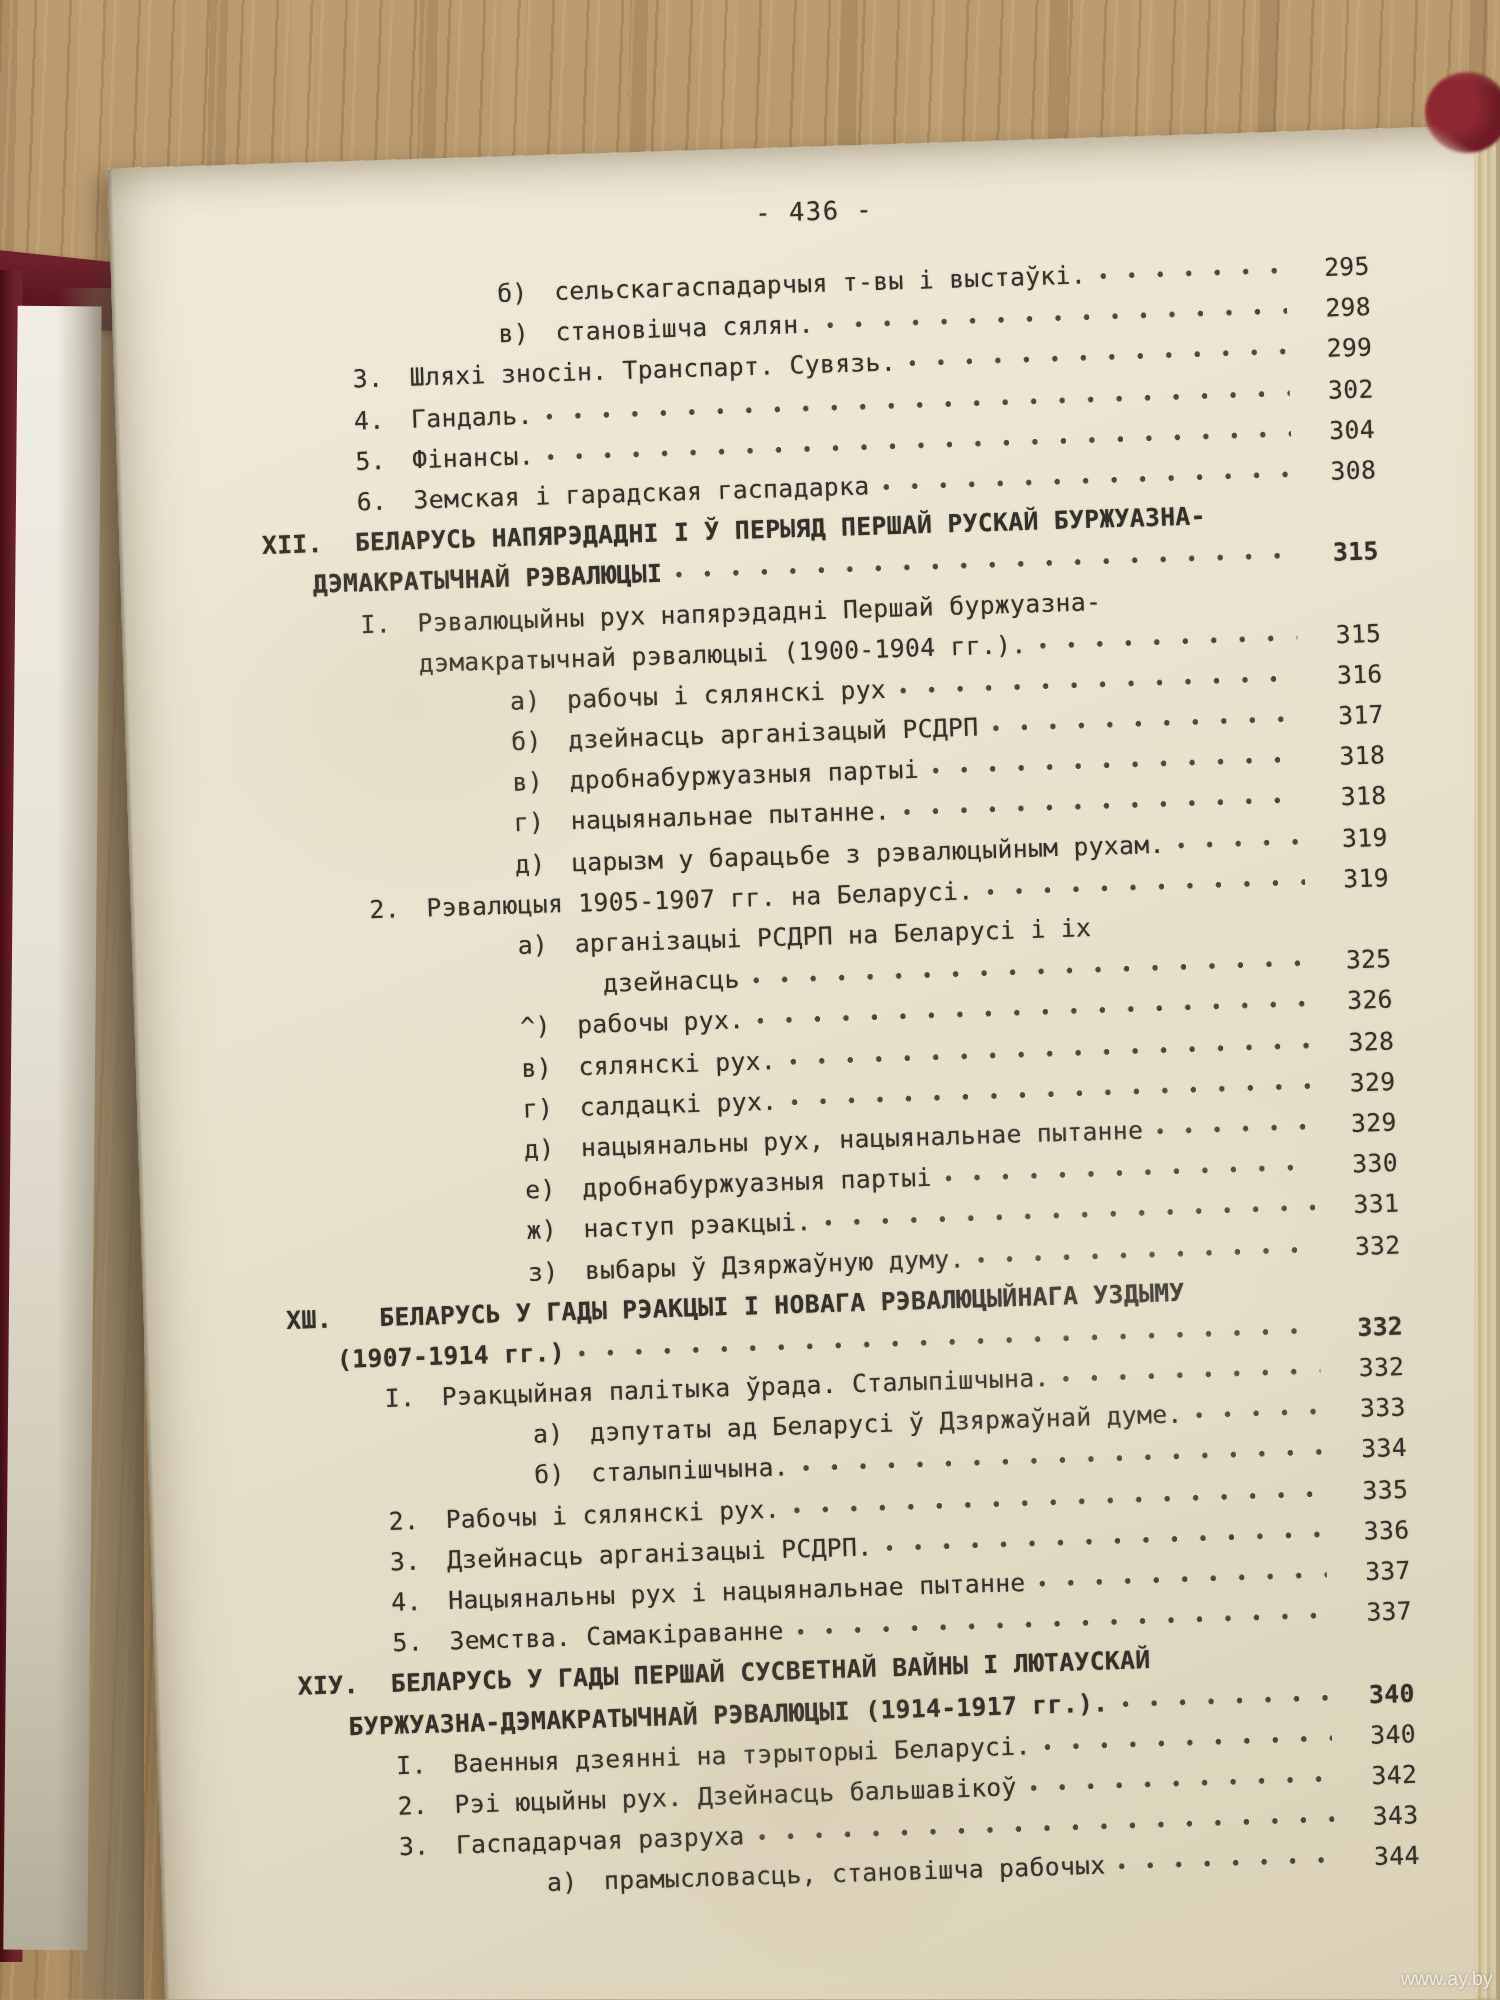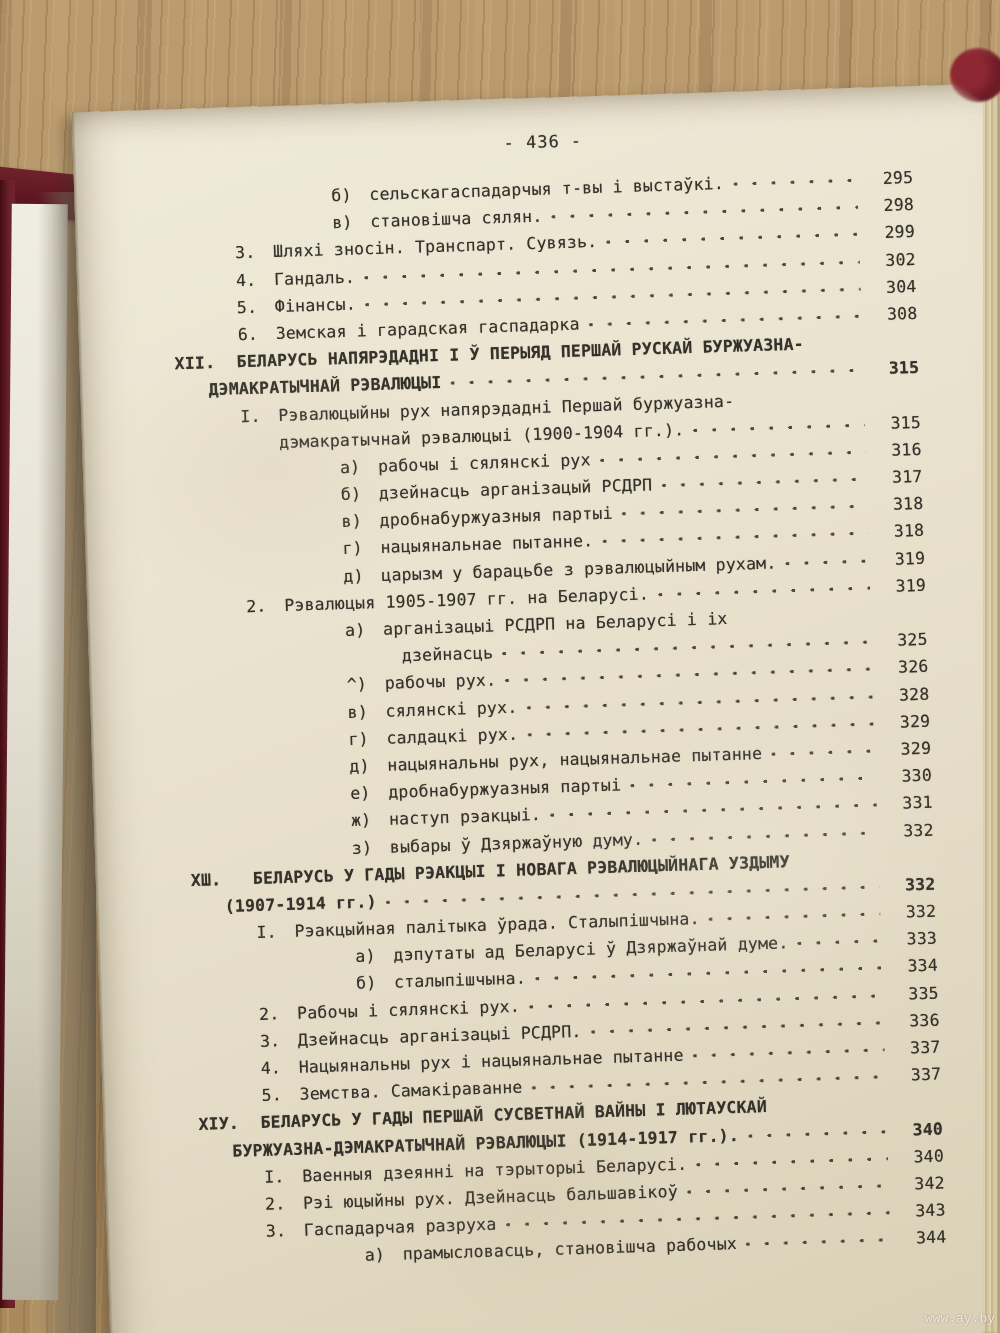--- a/index.html
+++ b/index.html
@@ -99,21 +99,21 @@
     background-size:19px 5px;background-repeat:repeat-x;
   }
   .pagenum{width:48px;text-align:right;flex:none;}
   .footer{
     margin-top:34px;text-align:center;font-size:17px;color:var(--ink);
     letter-spacing:1px;text-shadow:0 0 1px rgba(52,48,40,.45);
   }
 
   .watermark{
     position:absolute;right:5px;bottom:7px;
-    font-family:Liberation Mono, monospace;font-size:13px;
+    font-family:Liberation Sans, sans-serif;font-size:13px;
     color:rgba(251,249,243,.82);text-shadow:0 0 2px rgba(110,100,80,.65);
   }
 </style>
 </head>
 <body>
 
 <div class="photo">
   <div class="cover-top"></div>
   <div class="cover-side"></div>
   <div class="flyleaf"></div>

